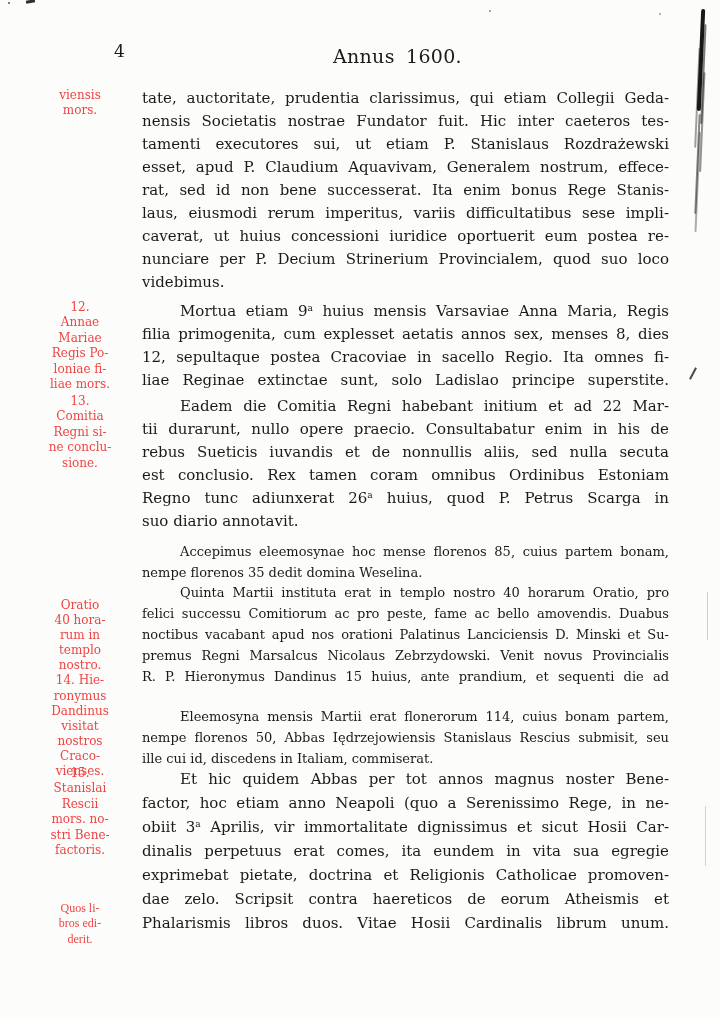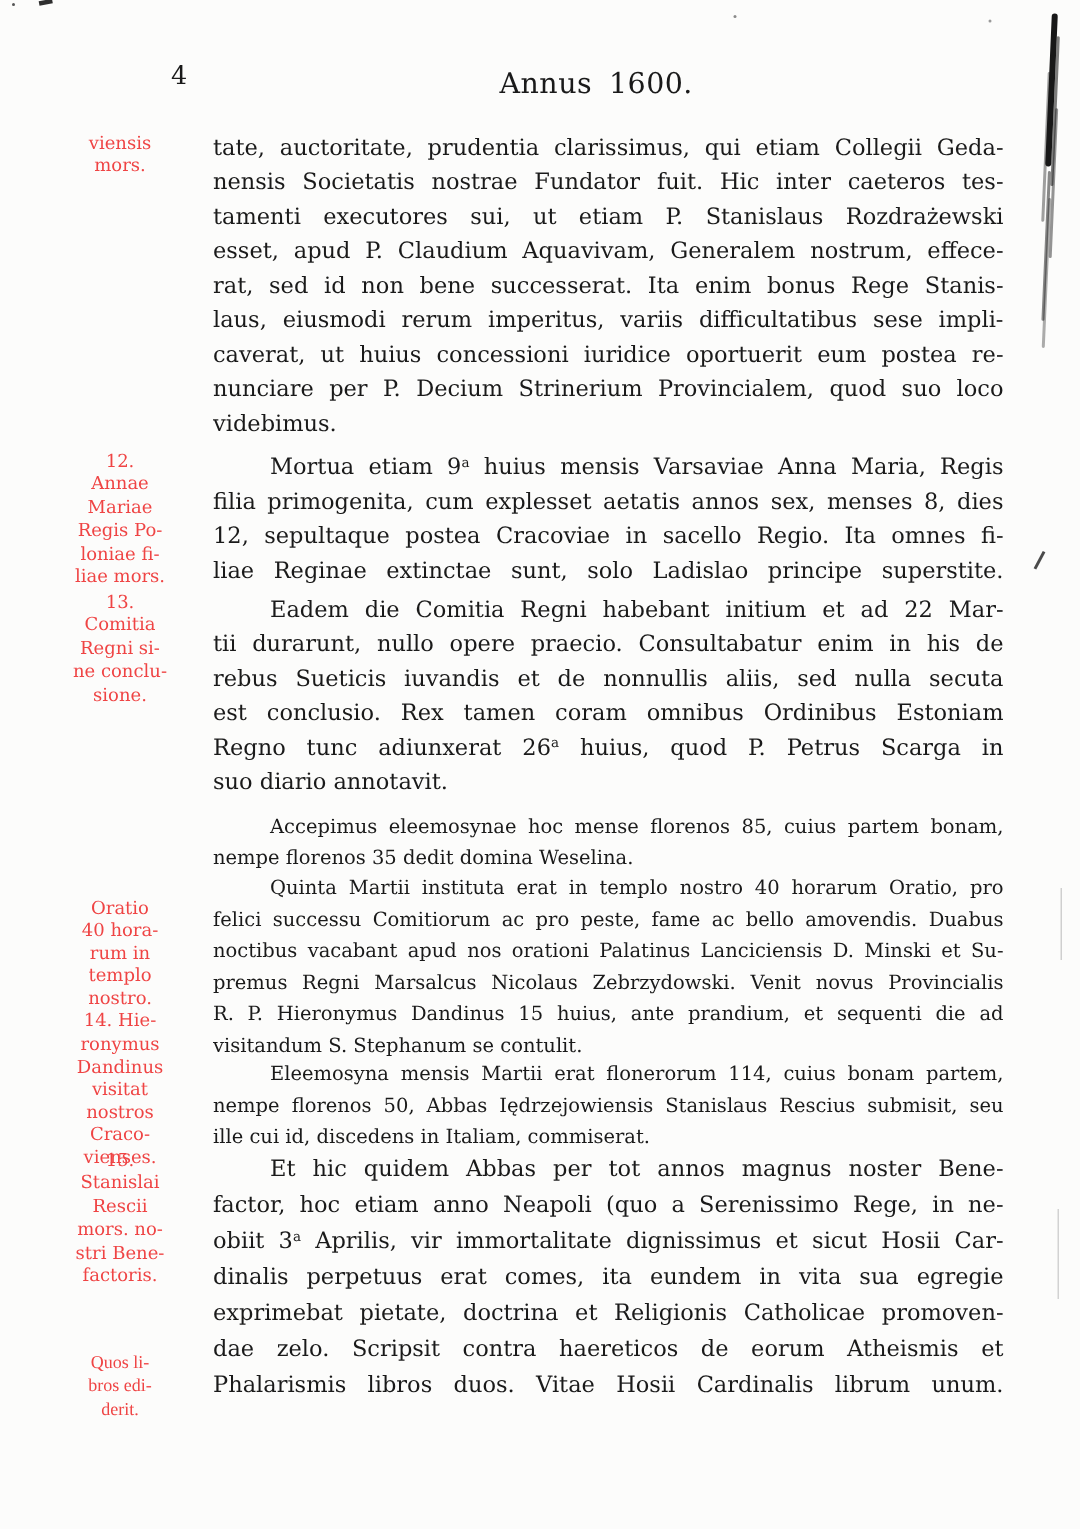--- a/index.html
+++ b/index.html
@@ -141,21 +141,20 @@
     <div class="ln ind">Accepimus eleemosynae hoc mense florenos 85, cuius partem bonam,</div>
     <div class="ln endl">nempe florenos 35 dedit domina Weselina.</div>
   </div>
 
   <div class="para small" id="pE">
     <div class="ln ind">Quinta Martii instituta erat in templo nostro 40 horarum Oratio, pro</div>
     <div class="ln">felici successu Comitiorum ac pro peste, fame ac bello amovendis. Duabus</div>
     <div class="ln">noctibus vacabant apud nos orationi Palatinus Lanciciensis D. Minski et Su-</div>
     <div class="ln">premus Regni Marsalcus Nicolaus Zebrzydowski. Venit novus Provincialis</div>
     <div class="ln">R. P. Hieronymus Dandinus 15 huius, ante prandium, et sequenti die ad</div>
-    <div class="ln endl">visitandum S. Stephanum se contulit.</div>
   </div>
 
   <div class="para small" id="pF">
     <div class="ln ind">Eleemosyna mensis Martii erat flonerorum 114, cuius bonam partem,</div>
     <div class="ln">nempe florenos 50, Abbas Iędrzejowiensis Stanislaus Rescius submisit, seu</div>
     <div class="ln endl">ille cui id, discedens in Italiam, commiserat.</div>
   </div>
 
   <div class="para large" id="pG">
     <div class="ln ind">Et hic quidem Abbas per tot annos magnus noster Bene-</div>

